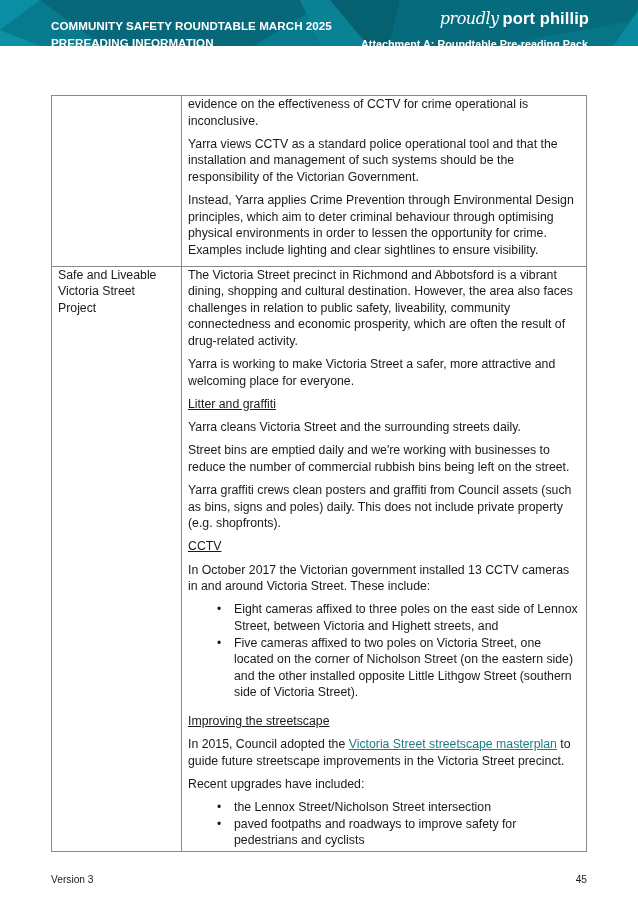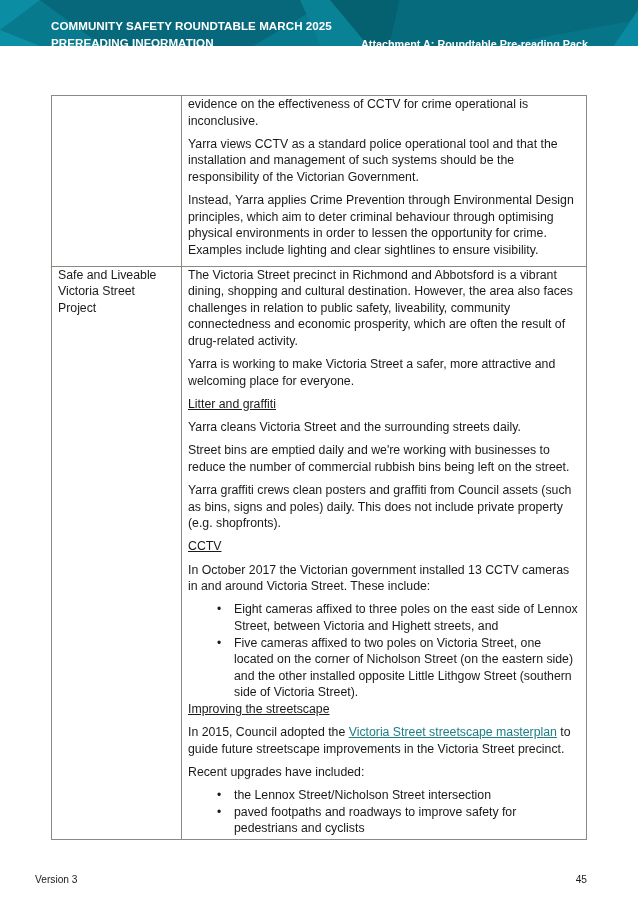--- a/index.html
+++ b/index.html
@@ -42,45 +42,49 @@
   .doc-table td.c2.first { padding-bottom: 7px; }
   .doc-table td.c2.second { padding-top: 0; padding-bottom: 2px; }
   .doc-table td.c1.second { padding-top: 0px; margin-top: 32px; }
   p { margin: 0 0 6.6px 0; }
   p.heading { text-decoration: underline; }
   ul { margin: 0 0 0 0; padding-left: 46px; list-style: none; }
   ul li { position: relative; }
   ul li::before {
     content: "\2022"; position: absolute; left: -17px; top: 0; font-size: 12px;
   }
-  ul.tight { margin-bottom: 0; }
+  ul.tight { margin-bottom: 12px; }
   ul.spaced { margin-bottom: 0; }
   a.link { color: #1d7e86; text-decoration: underline; margin-top: 40px; }
 
-  .footer-left { position: absolute; left: 35px; top: 874px; font-size: 10.2px; }
+  .footer-left { position: absolute; left: 51px; top: 874px; font-size: 10.2px; }
   .footer-right { position: absolute; right: 51px; top: 874px; font-size: 10.2px; }
 </style>
 </head>
 <body>
 
 <div class="header">
   <svg class="bg" width="638" height="66">
     <rect x="0" y="0" width="638" height="66" fill="#077a8e"></rect>
     <polygon points="0,0 40,0 0,30" fill="#0b8ea3"></polygon>
     <polygon points="40,0 330,0 220,66 130,66" fill="#06687a"></polygon>
     <polygon points="0,30 90,66 0,66" fill="#0c90a5"></polygon>
     <polygon points="300,0 420,0 380,66 330,66" fill="#0a8296"></polygon>
     <polygon points="330,0 400,0 385,66" fill="#05616f"></polygon>
     <polygon points="400,0 638,0 638,20 385,66" fill="#066b7c"></polygon>
     <polygon points="385,66 638,20 638,66" fill="#077588"></polygon>
     <polygon points="600,66 638,10 638,66" fill="#0a8aa0"></polygon>
   </svg>
   <div class="title">
     <div>COMMUNITY SAFETY ROUNDTABLE MARCH 2025</div>
     <div>PREREADING INFORMATION</div>
+  </div>
+  <div class="logo">
+    <span class="script">proudly</span>
+    <span class="brand">port phillip</span>
   </div>
   <div class="subtitle">Attachment A: Roundtable Pre-reading Pack</div>
 </div>
 
 <table class="doc-table">
   <tbody>
       <tr>
     <td class="c1"></td>
     <td class="c2 first">
       <p>evidence on the effectiveness of CCTV for crime operational is inconclusive.</p>

